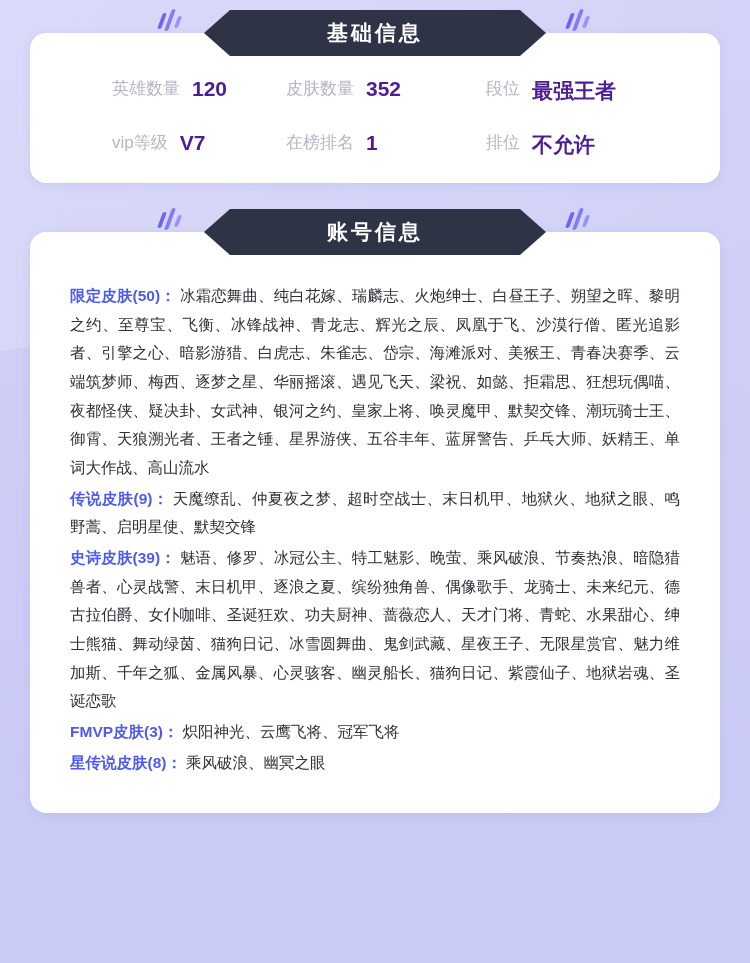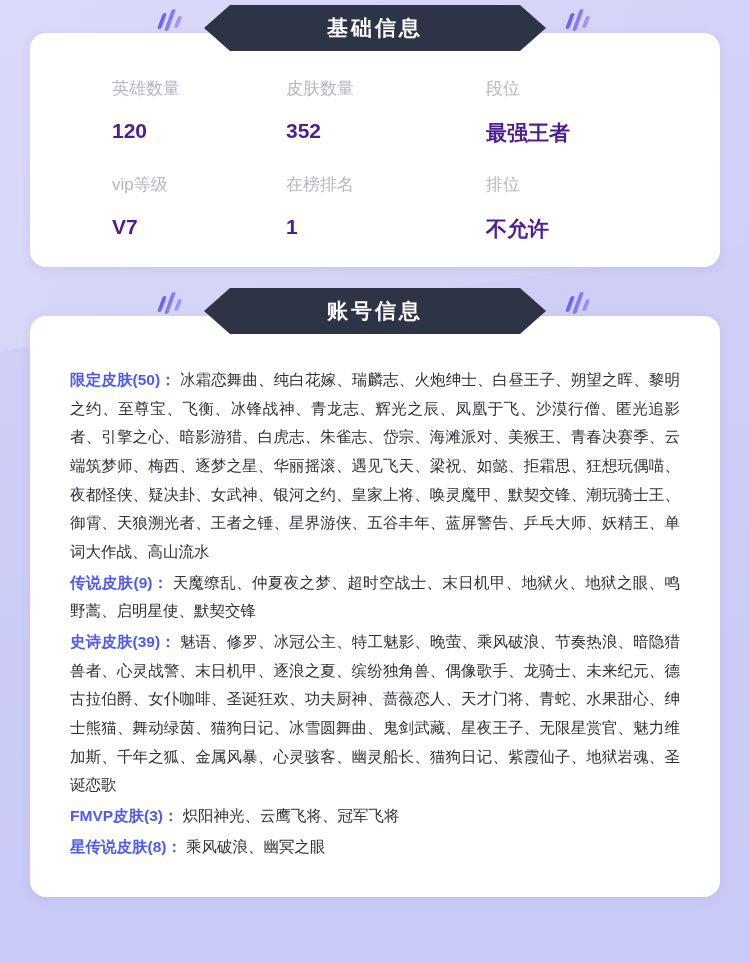--- a/index.html
+++ b/index.html
@@ -40,21 +40,21 @@
     margin: 0 auto;
     width: 690px;
   }
 
   
   .banner-wrap {
     position: relative;
     height: 56px;
     display: flex;
     justify-content: center;
-    align-items: center;
+    align-items: flex-end;
     z-index: 5;
   }
   .banner {
     position: relative;
     height: 46px;
     min-width: 250px;
     padding: 0 46px;
     display: flex;
     align-items: center;
     justify-content: center;
@@ -97,22 +97,22 @@
   }
 
   
   .stats {
     display: grid;
     grid-template-columns: 1fr 1fr 1fr;
     row-gap: 26px;
   }
   .stat {
     display: flex;
-    flex-direction: column;
-    gap: 19px;
+    flex-direction: row;
+    gap: 12px;
   }
   .stat.col1 { padding-left: 52px; }
   .stat.col2 { padding-left: 16px; }
   .stat.col3 { padding-left: 6px; }
   .stat-label {
     color: #b6b6c4;
     font-size: 17px;
   }
   .stat-value {
     color: #4c1d95;

